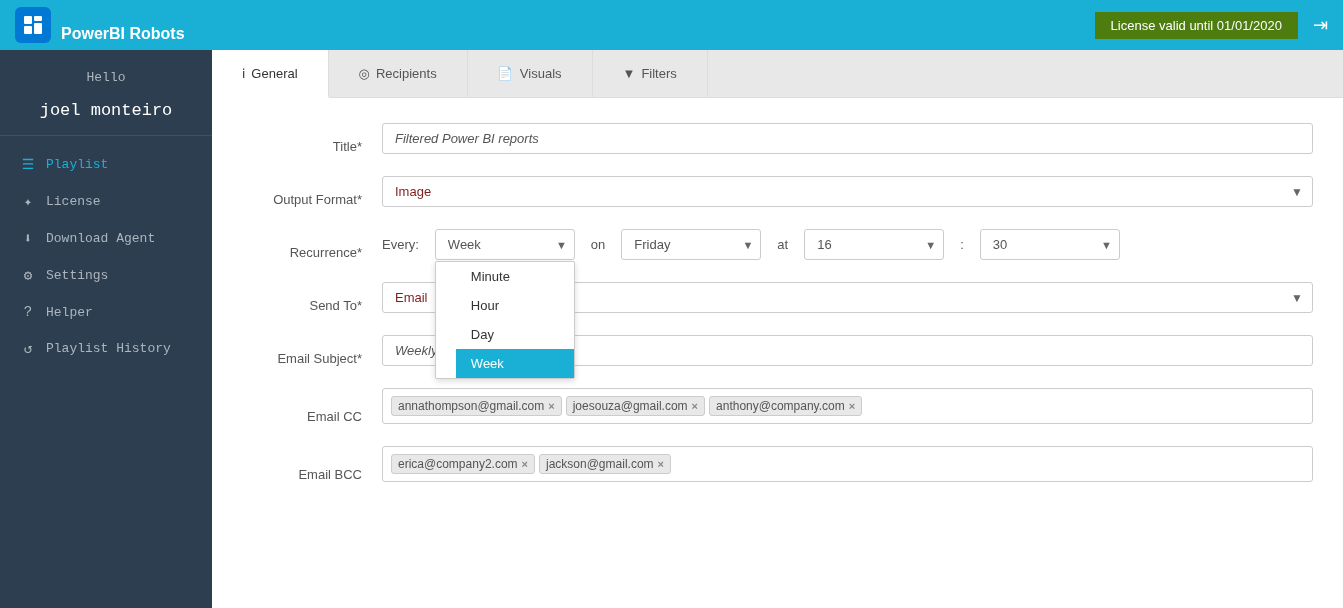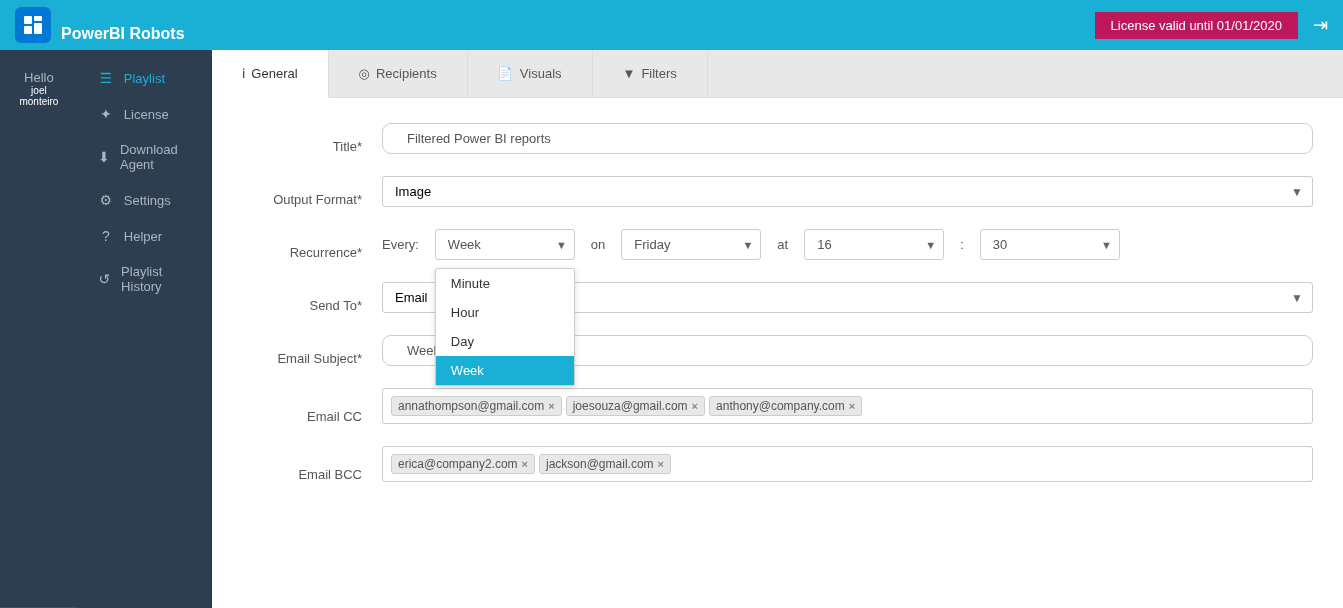--- a/index.html
+++ b/index.html
@@ -29,21 +29,21 @@
       justify-content: center;
     }
     .logo-icon svg { width: 24px; height: 24px; }
     .app-title {
       color: white;
       font-size: 16px;
       font-weight: 600;
     }
     .license-badge {
       margin-left: auto;
-      background: #be185d;
+      background: #4d7c0f;
       color: white;
       padding: 6px 16px;
       font-size: 13px;
       font-weight: 500;
     }
     .header-icon {
       margin-left: 15px;
       color: white;
       font-size: 18px;
       cursor: pointer;
@@ -56,35 +56,37 @@
       overflow: hidden;
     }
 
     
     .sidebar {
       width: 212px;
       background: #2c3e50;
       color: white;
       flex-shrink: 0;
       display: flex;
-      flex-direction: row;
+      flex-direction: column;
+      font-family: Liberation Mono, monospace;
     }
     .sidebar-user {
       padding: 20px 15px 15px;
       text-align: center;
       border-bottom: 1px solid #3d5166;
     }
     .sidebar-user .hello {
       font-size: 13px;
       color: #adb5bd;
     }
     .sidebar-user .username {
-      font-size: 10px;
+      font-size: 17px;
       color: white;
       font-weight: 500;
+      margin-top: 16px;
     }
     .sidebar-nav {
       padding: 10px 0;
     }
     .nav-item {
       display: flex;
       align-items: center;
       gap: 10px;
       padding: 10px 20px;
       color: #adb5bd;
@@ -149,38 +151,39 @@
       width: 140px;
       flex-shrink: 0;
       text-align: right;
       padding-right: 20px;
       padding-top: 8px;
       color: #555;
       font-size: 13px;
     }
     .form-control {
       flex: 1;
-      padding: 7px 24px;
-      border: 1px solid #ccc;
-      border-radius: 9px;
+      padding: 7px 12px;
+      border: 1px solid #ccc;
+      border-radius: 3px;
       font-size: 13px;
       color: #555;
       outline: none;
+      font-style: italic;
     }
     .form-select-wrapper {
       flex: 1;
       position: relative;
     }
     .form-select-wrapper select {
       width: 100%;
       padding: 7px 12px;
       border: 1px solid #ccc;
       border-radius: 3px;
       font-size: 13px;
-      color: #000000;
+      color: #7f1d1d;
       appearance: none;
       background: white;
       outline: none;
       cursor: pointer;
     }
     .form-select-wrapper .arrow {
       position: absolute;
       right: 10px;
       top: 50%;
       transform: translateY(-50%);
@@ -231,21 +234,22 @@
     .dropdown-popup {
       position: absolute;
       top: 100%;
       left: 0;
       background: white;
       border: 1px solid #ccc;
       border-radius: 2px;
       min-width: 140px;
       z-index: 100;
       box-shadow: 0 2px 6px rgba(0,0,0,0.15);
-      margin-top: 8px;
+      margin-top: 1px;
+      padding-left: 20px;
     }
     .dropdown-popup .dropdown-item {
       padding: 7px 15px;
       cursor: pointer;
       font-size: 13px;
       color: #333;
     }
     .dropdown-popup .dropdown-item.selected {
       background: #1ab0d6;
       color: white;

